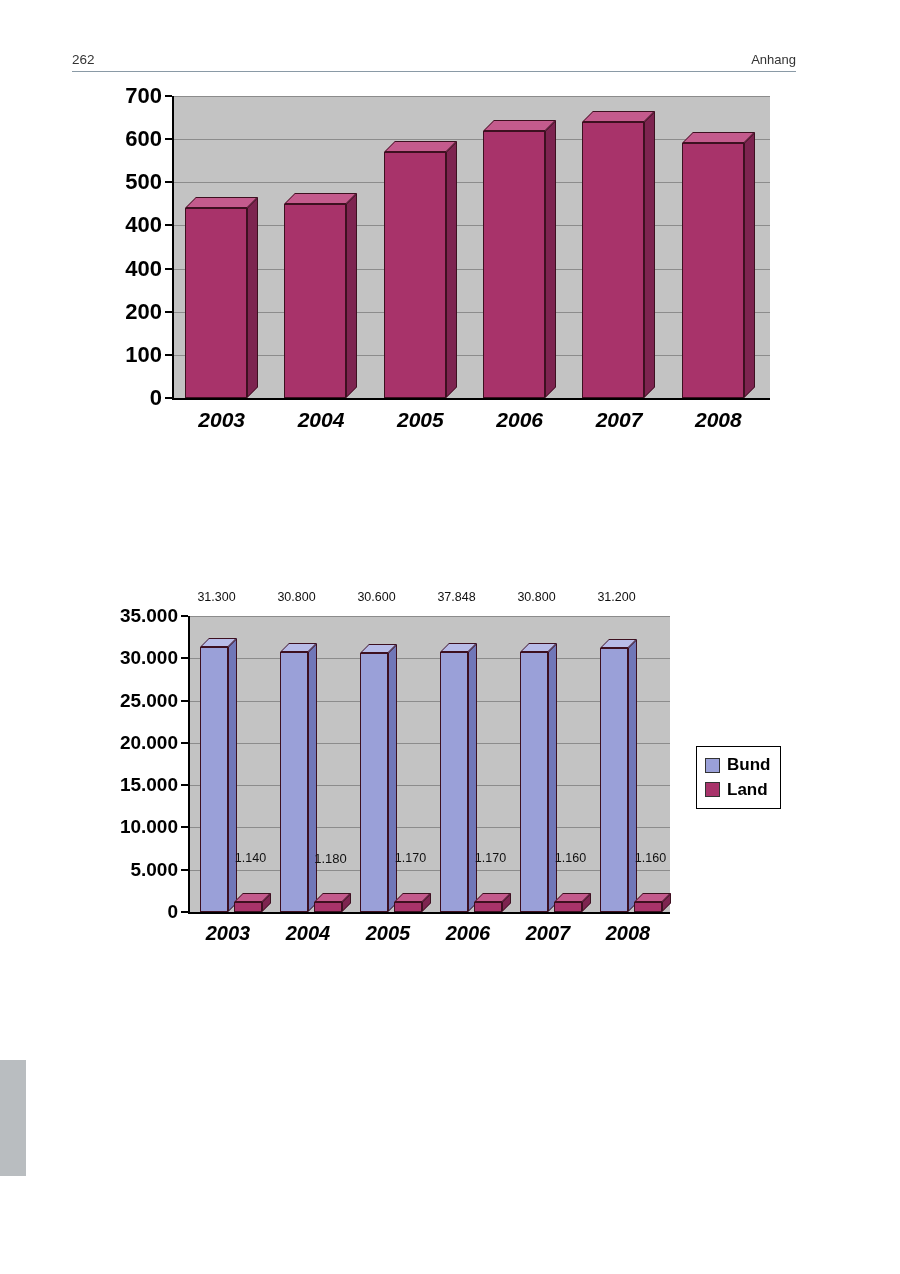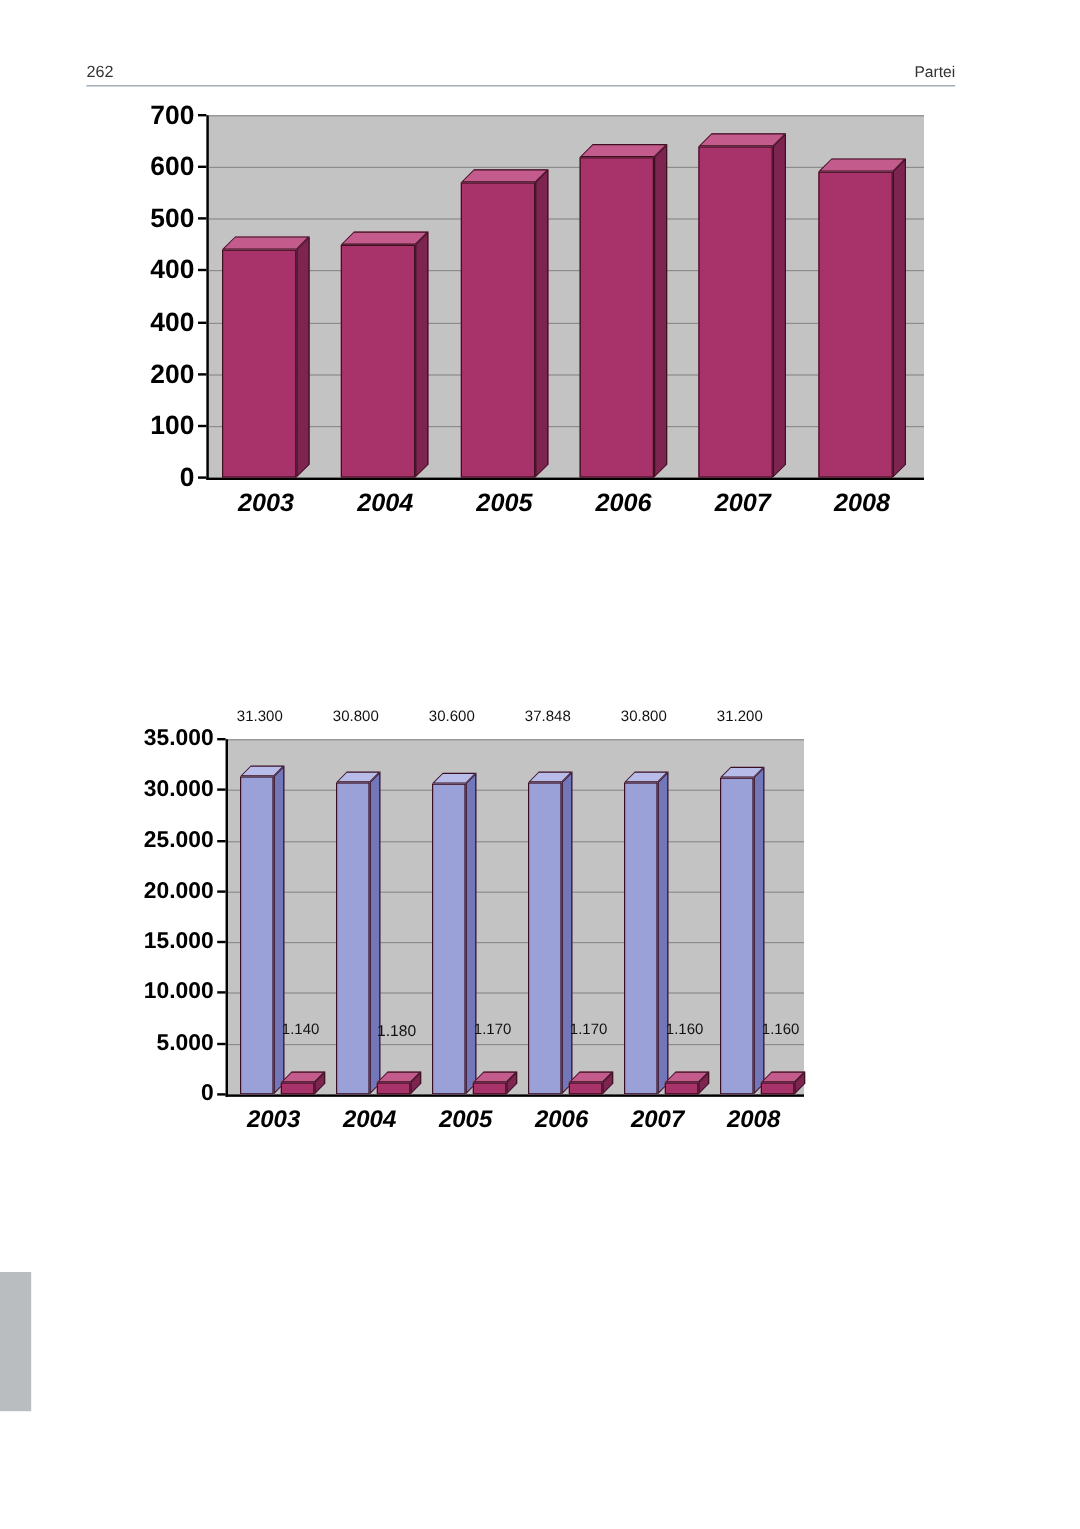--- a/index.html
+++ b/index.html
@@ -182,21 +182,21 @@
     border: 1px solid #333;
     display: inline-block;
     flex: none;
   }
 </style>
 </head>
 <body>
 
 <div class="page-header">
   <span class="page-number">262</span>
-  <span class="page-section">Partei</span>
+  <span class="page-section">Anhang</span>
 </div>
 
 <div class="side-tab"></div>
 
 <div class="chart-block" id="chart1">
   <div class="plot-wrap" id="plot1-wrap">
       <div class="plot" style="width: 596px; height: 302px; margin-left: 92px; background: rgb(195, 195, 195);">
         <div class="grid-line" style="top: 258.857px;"></div>
         <div class="grid-line" style="top: 215.714px;"></div>
         <div class="grid-line" style="top: 172.571px;"></div>
@@ -368,14 +368,24 @@
       <div class="vlabel" style="left: 208.5px; top: -26px; font-size: 12.5px;">30.800</div>
       <div class="vlabel" style="left: 242.5px; top: 235px; font-size: 13px;">1.180</div>
       <div class="vlabel" style="left: 288.5px; top: -26px; font-size: 12.5px;">30.600</div>
       <div class="vlabel" style="left: 322.5px; top: 235px; font-size: 12.5px;">1.170</div>
       <div class="vlabel" style="left: 368.5px; top: -26px; font-size: 12.5px;">37.848</div>
       <div class="vlabel" style="left: 402.5px; top: 235px; font-size: 12.5px;">1.170</div>
       <div class="vlabel" style="left: 448.5px; top: -26px; font-size: 12.5px;">30.800</div>
       <div class="vlabel" style="left: 482.5px; top: 235px; font-size: 12.5px;">1.160</div>
       <div class="vlabel" style="left: 528.5px; top: -26px; font-size: 12.5px;">31.200</div>
       <div class="vlabel" style="left: 562.5px; top: 235px; font-size: 12.5px;">1.160</div>
+      <div class="legend" style="left: 608px; top: 130px;">
+        <div class="legend-row">
+          <span class="swatch" style="background: rgb(154, 160, 216);"></span>
+          <span>Bund</span>
+        </div>
+        <div class="legend-row">
+          <span class="swatch" style="background: rgb(168, 51, 106);"></span>
+          <span>Land</span>
+        </div>
+      </div>
     </div>
 </div>
 
 </body></html>

